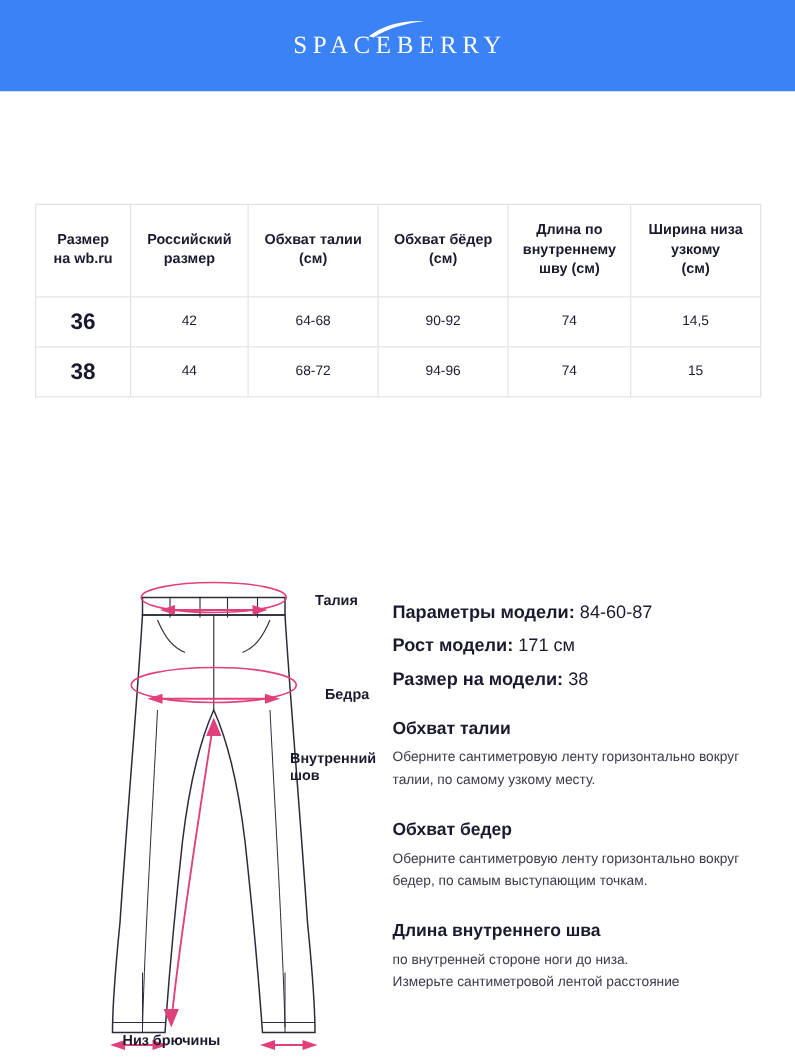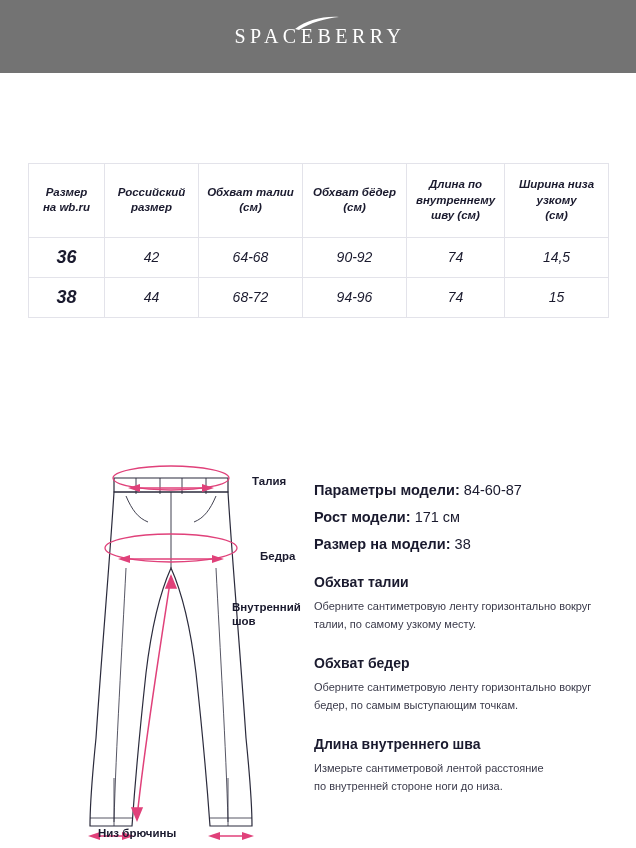--- a/index.html
+++ b/index.html
@@ -11,21 +11,21 @@
     font-family: "Liberation Sans", sans-serif;
     color: #1a1a2e;
     position: relative;
     overflow: hidden;
   }
 
   
   .header {
     width: 636px;
     height: 73px;
-    background: #737373;
+    background: #3b82f6;
     display: flex;
     align-items: center;
     justify-content: center;
   }
   .logo-wrap {
     position: relative;
     display: flex;
     align-items: center;
     justify-content: center;
   }
@@ -40,42 +40,41 @@
   .logo-swoosh {
     position: absolute;
     top: -11px;
     left: 50%;
     transform: translateX(-25px);
   }
 
   
   .table-wrap {
     margin: 90px 28px 0 28px;
-    font-style: italic;
   }
   table.size-table {
     border-collapse: collapse;
     width: 580px;
     table-layout: fixed;
   }
   table.size-table th,
   table.size-table td {
     border: 1px solid #e3e3ea;
     text-align: center;
     color: #1a1a2e;
   }
   table.size-table th {
     font-size: 11.5px;
     font-weight: bold;
     line-height: 1.35;
     padding: 13px 4px;
     vertical-align: middle;
   }
   table.size-table td {
-    font-size: 14px;
+    font-size: 11px;
     padding: 9px 4px;
     font-weight: normal;
   }
   table.size-table td.first-col {
     font-weight: bold;
     font-size: 18px;
   }
   .col-1 { width: 76px; }
   .col-2 { width: 94px; }
   .col-3 { width: 104px; }
@@ -311,18 +310,18 @@
       <div class="block-title">Обхват бедер</div>
       <div class="block-text">
         <div>Оберните сантиметровую ленту горизонтально вокруг</div>
         <div>бедер, по самым выступающим точкам.</div>
       </div>
     </div>
 
     <div class="block">
       <div class="block-title">Длина внутреннего шва</div>
       <div class="block-text">
+        <div>по внутренней стороне ноги до низа.</div>
         <div>Измерьте сантиметровой лентой расстояние</div>
-        <div>по внутренней стороне ноги до низа.</div>
       </div>
     </div>
   </div>
 </div>
 
 </body></html>

